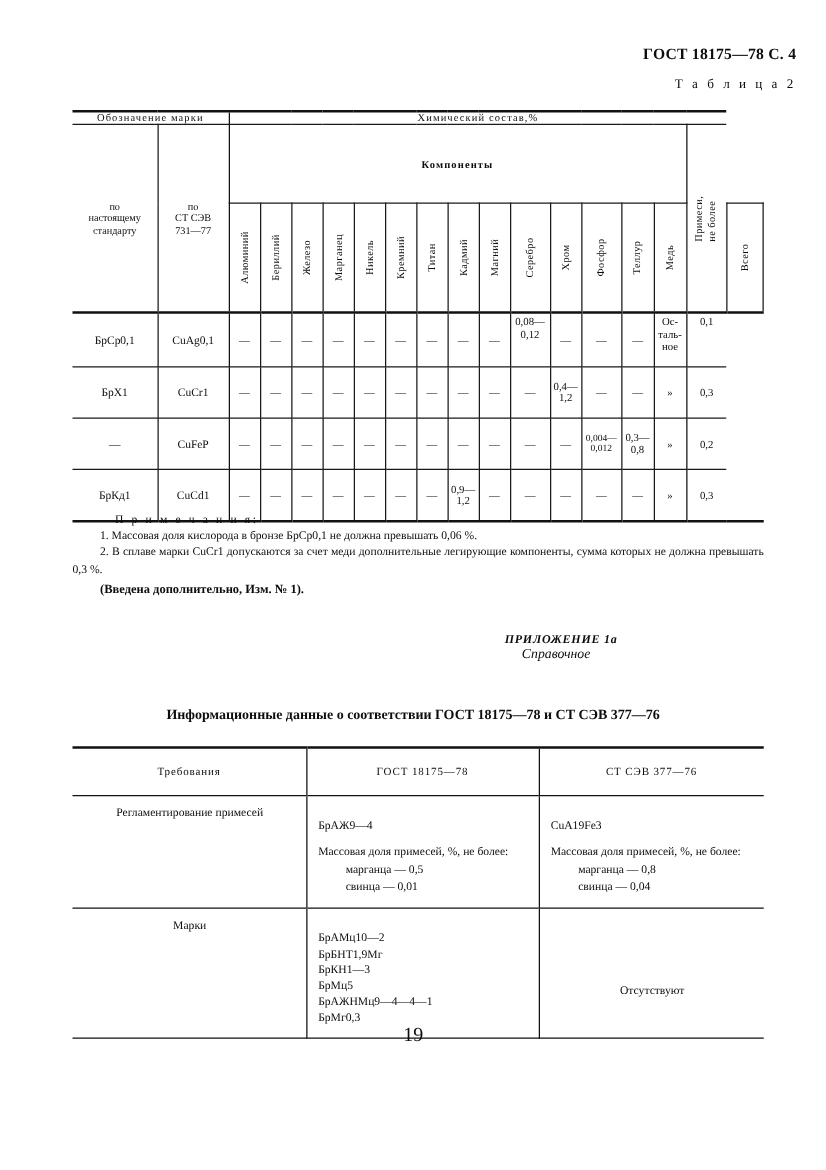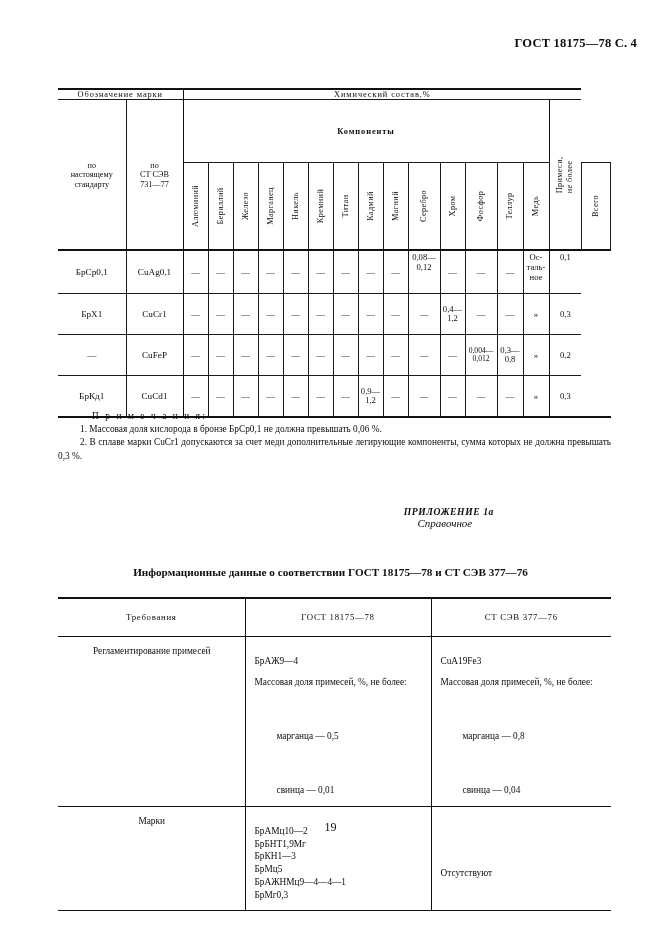--- a/index.html
+++ b/index.html
@@ -172,47 +172,49 @@
     letter-spacing: 0.7px;
     padding: 13px 4px 14px 4px;
     vertical-align: middle;
   }
   .t3 .bcell {
     padding: 18px 8px 8px 9px;
     line-height: 1.5;
     font-size: 9.3px;
   }
   .t3 .bcell.center {
+    text-align: center;
     vertical-align: middle;
     padding-top: 0;
   }
   .t3 .bcell.reqlabel {
     text-align: center;
     padding-top: 8px;
   }
   .t3 .just { text-align: justify; }
-  .t3 .ind  { padding-left: 22px; margin-top: 40px; }
+  .t3 .ind  { padding-left: 22px; }
   .t3 .gap  { margin-top: 7px; }
   .t3 .tight { line-height: 1.38; }
 
   .page-no {
     position: absolute;
     left: 0; top: 820px;
     width: 661px;
     text-align: center;
-    font-size: 12px;
+    font-size: 16px;
   }
 </style>
 </head>
 <body>
 
 <div class="page">
 
   <div class="doc-header">ГОСТ 18175—78 С. 4</div>
 
+  <div class="table-caption">Т а б л и ц а  2</div>
 
   <table class="t2">
     <colgroup>
       <col style="width:68px">
         <col style="width:57px">
       <col style="width:25px">
         <col style="width:25px">
         <col style="width:25px">
       <col style="width:25px">
         <col style="width:25px">
@@ -388,20 +390,21 @@
       <td class="val thick-l thick-r outer-bot">»</td>
       <td class="val noright outer-bot">0,3</td>
     </tr>
   </tbody>
     </table>
 
   <div class="notes">
     <div class="n-title">П р и м е ч а н и я:</div>
     <div class="n-item">1.  Массовая доля кислорода в бронзе БрСр0,1 не должна превышать 0,06 %.</div>
     <div class="n-item">2.  В сплаве марки CuCr1 допускаются за счет меди дополнительные легирующие компоненты, сумма которых не должна превышать 0,3 %.</div>
+    <div class="n-bold">(Введена дополнительно, Изм. № 1).</div>
   </div>
 
   <div class="appendix">
     <div class="ap1">ПРИЛОЖЕНИЕ 1а</div>
     <div class="ap2">Справочное</div>
   </div>
 
   <div class="t3-title">Информационные данные о соответствии ГОСТ 18175—78 и СТ СЭВ 377—76</div>
 
   <table class="t3">

